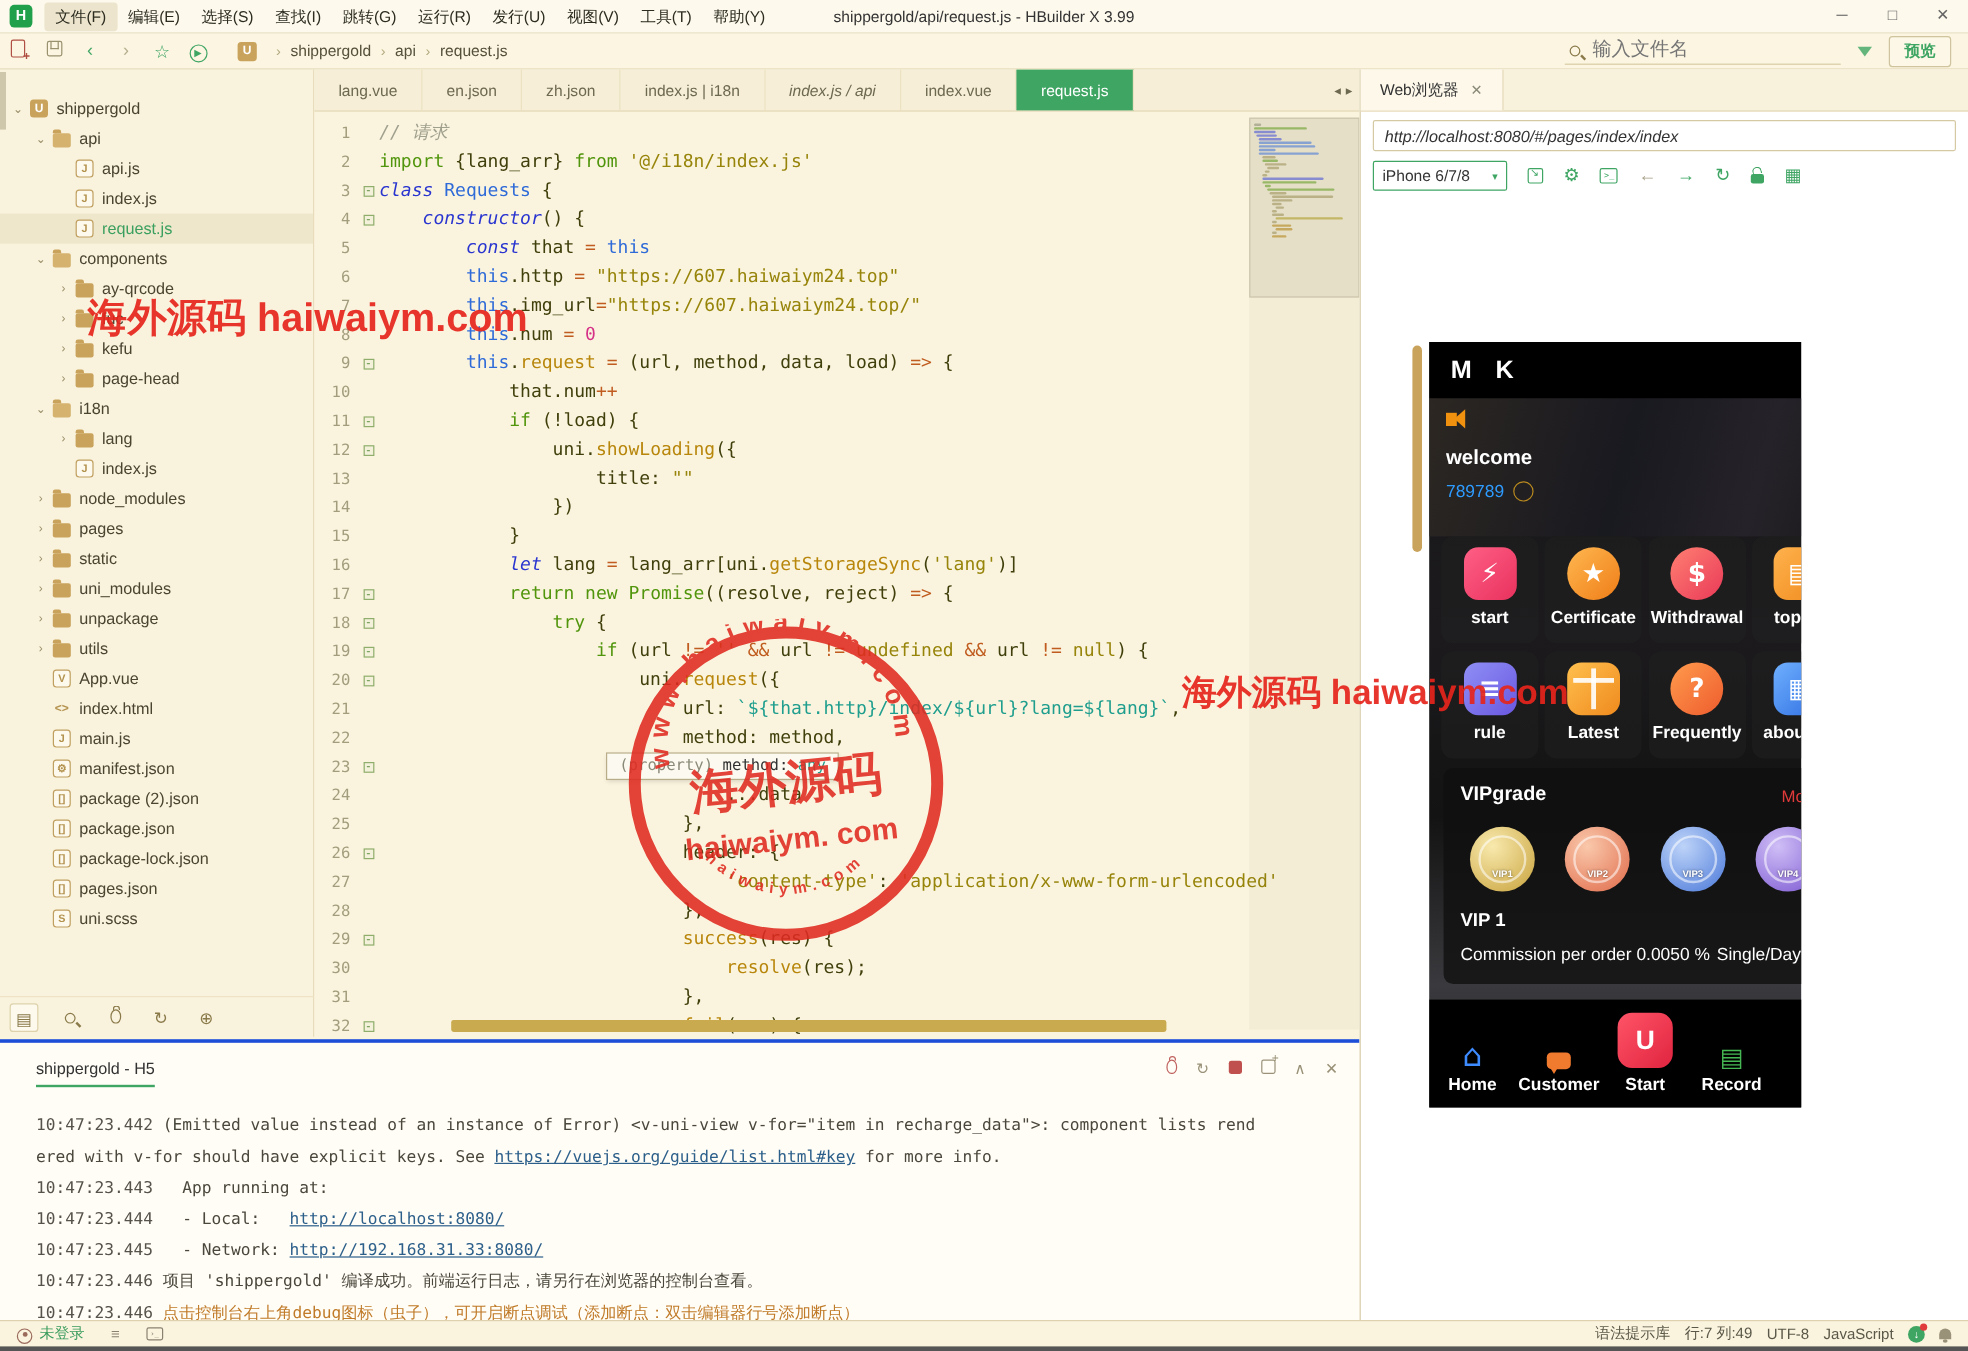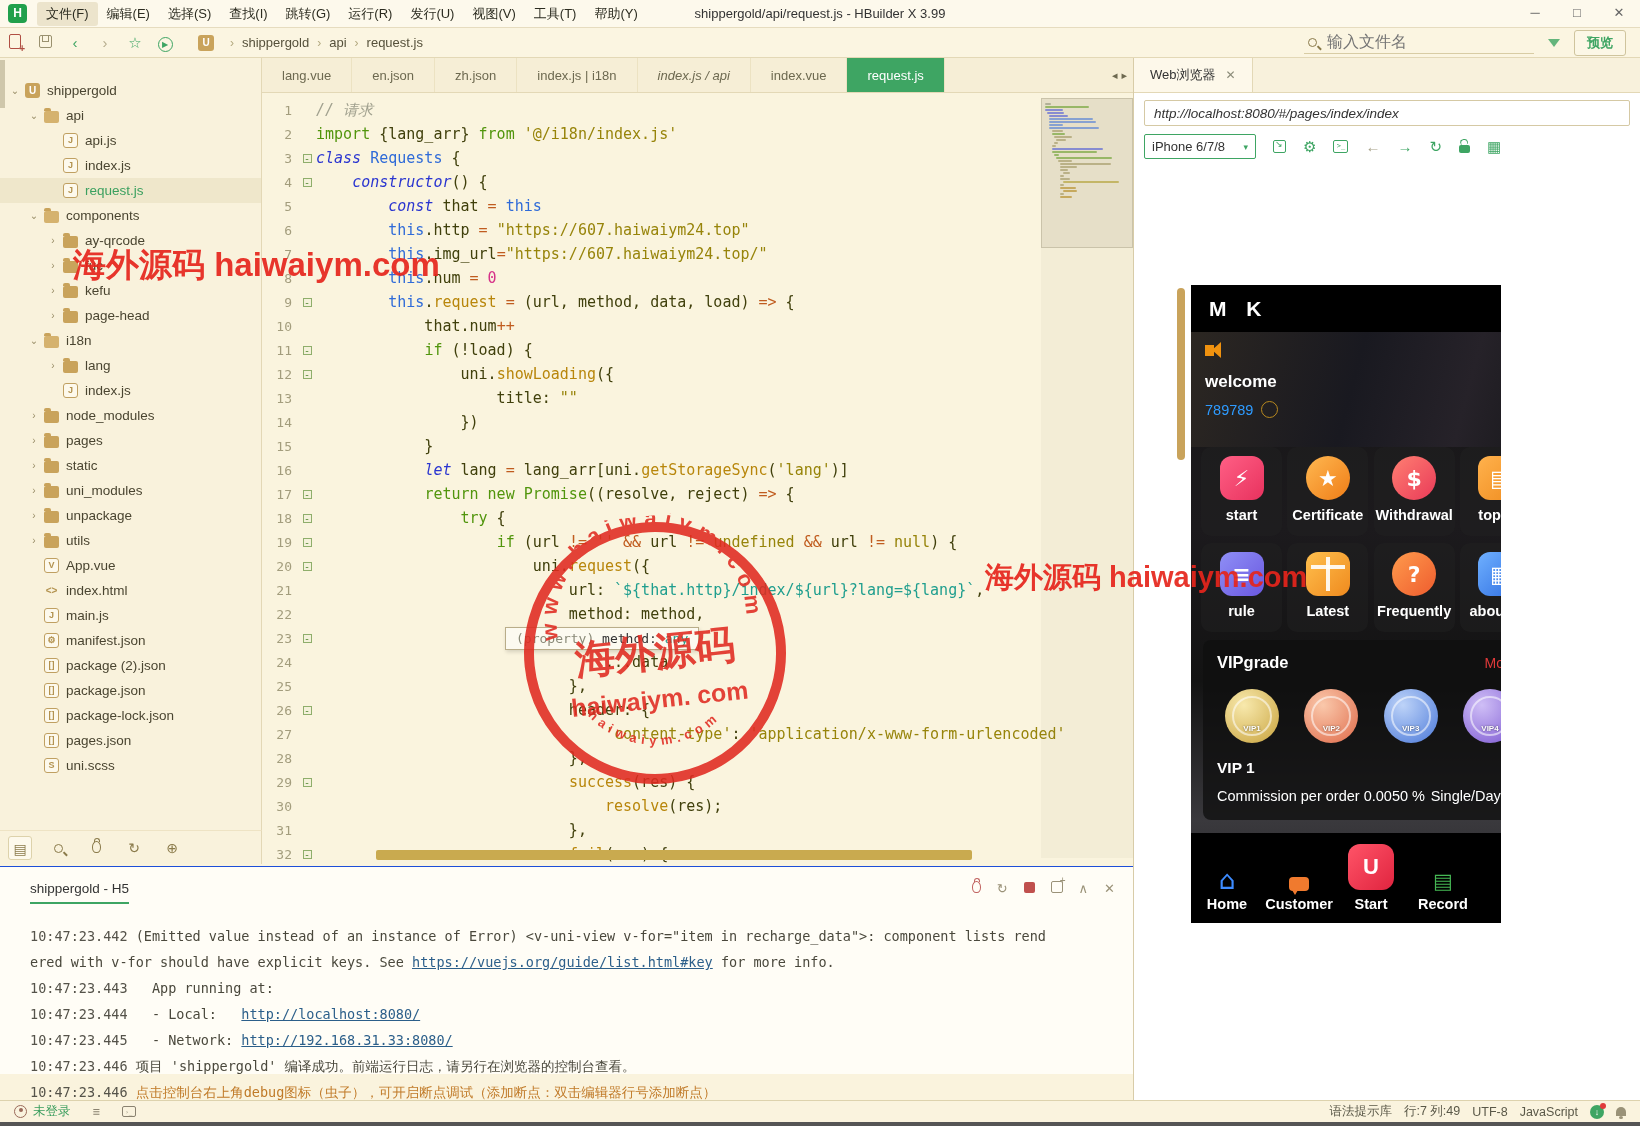--- a/index.html
+++ b/index.html
@@ -86,21 +86,21 @@
   .tk-o{color:#c05c1f;}
   .tk-p{color:#40400c;}
   .minimap{position:absolute;right:0;top:5px;width:92px;height:760px;background:rgba(120,110,70,.05);padding-top:4px;}
   .mviewport{position:absolute;right:0;top:0;width:92px;height:150px;background:rgba(120,110,80,.10);border:1px solid rgba(120,110,80,.25);}
   .mline{height:2px;margin:1px 4px;border-radius:1px;}
   .hscroll{position:absolute;left:114px;bottom:6px;width:596px;height:10px;background:#c9aa4f;border-radius:2px;}
   .tooltip{position:absolute;left:243px;top:534px;background:#fcfaf0;border:1px solid #b9ad89;box-shadow:1px 2px 4px rgba(0,0,0,.15);
     font-family:"DejaVu Sans Mono",monospace;font-size:13px;padding:3px 10px;white-space:pre;z-index:20;}
   .tooltip .g{color:#8a8a78;}.tooltip .m{color:#333;}.tooltip .a{color:#1f9e8e;}
   
-  .console{position:absolute;left:0;top:866px;width:1133px;height:208px;background:#fffdf6;border-top:1px solid #1d4ed8;}
+  .console{position:absolute;left:0;top:866px;width:1133px;height:234px;background:#fffdf6;border-top:3px solid #1d4ed8;}
   .ctab{position:absolute;left:30px;top:14px;font-size:13.5px;color:#333;padding-bottom:6px;border-bottom:2px solid #3ea563;}
   .cicons{position:absolute;right:18px;top:14px;display:flex;gap:16px;align-items:center;color:#9a9278;font-size:13px;}
   .cicons .red{color:#c0625f;}
   .stopsq{display:inline-block;width:11px;height:11px;background:#c0504d;border-radius:2px;}
   .exportic{display:inline-block;width:12px;height:12px;border:1.5px solid #9a9278;border-radius:2px;position:relative;}
   .exportic:after{content:"+";position:absolute;right:-4px;top:-7px;font-size:10px;color:#9a9278;}
   .cbody{position:absolute;left:30px;top:56px;right:10px;font-family:"DejaVu Sans Mono",monospace;font-size:13.5px;color:#4a483c;}
   .cline{height:26px;line-height:26px;white-space:pre;overflow:hidden;}
   .cl-t{color:#55534a;}
   .cl-p{color:#4a483c;}
@@ -177,21 +177,21 @@
   .nic-my:after{content:"";position:absolute;left:0;bottom:0;width:18px;height:9px;border-radius:9px 9px 0 0;background:#3d8bff;}
   .startbtn{width:46px;height:46px;border-radius:12px;background:linear-gradient(135deg,#ff5468,#e0243f);
     display:flex;align-items:center;justify-content:center;color:#fff;font-size:22px;font-weight:bold;margin-bottom:1px;}
   
   .statusbar{position:absolute;left:0;top:1100px;width:1640px;height:22px;background:#faf3de;border-top:1px solid #ddd2ad;
     display:flex;align-items:center;font-size:12.5px;color:#5a5848;padding:0 14px;}
   .st-left{display:flex;align-items:center;gap:22px;}
   .st-right{margin-left:auto;display:flex;align-items:center;gap:12px;}
   .ic-person{display:inline-block;width:13px;height:13px;border:1.5px solid #9a6a5a;border-radius:50%;position:relative;}
   .ic-person:before{content:"";position:absolute;left:3.5px;top:2px;width:4px;height:4px;border-radius:50%;background:#9a6a5a;}
-  .login{color:#3a9d5d;display:flex;align-items:center;gap:6px;}
+  .login{color:#3a9d5d;display:flex;align-items:flex-end;gap:6px;}
   .ic-term{display:inline-block;width:14px;height:11px;border:1.2px solid #8a8270;border-radius:2px;font-size:6px;
     line-height:9px;text-align:center;color:#8a8270;font-family:"DejaVu Sans Mono",monospace;}
   .ic-upd{display:inline-block;width:14px;height:14px;border-radius:50%;background:#3ea563;color:#fff;font-size:9px;
     line-height:14px;text-align:center;position:relative;}
   .ic-upd:after{content:"";position:absolute;right:-2px;top:-2px;width:6px;height:6px;border-radius:50%;background:#e03a3a;}
   .ic-bell{display:inline-block;width:10px;height:9px;background:#9a9278;border-radius:5px 5px 0 0;position:relative;}
   .ic-bell:after{content:"";position:absolute;left:3px;bottom:-3px;width:4px;height:3px;border-radius:50%;background:#9a9278;}
   .bottomstrip{position:absolute;left:0;top:1122px;width:1640px;height:4px;background:#555;}
   
   .wm{position:absolute;color:#e6251c;font-weight:bold;z-index:50;opacity:.92;white-space:nowrap;}

